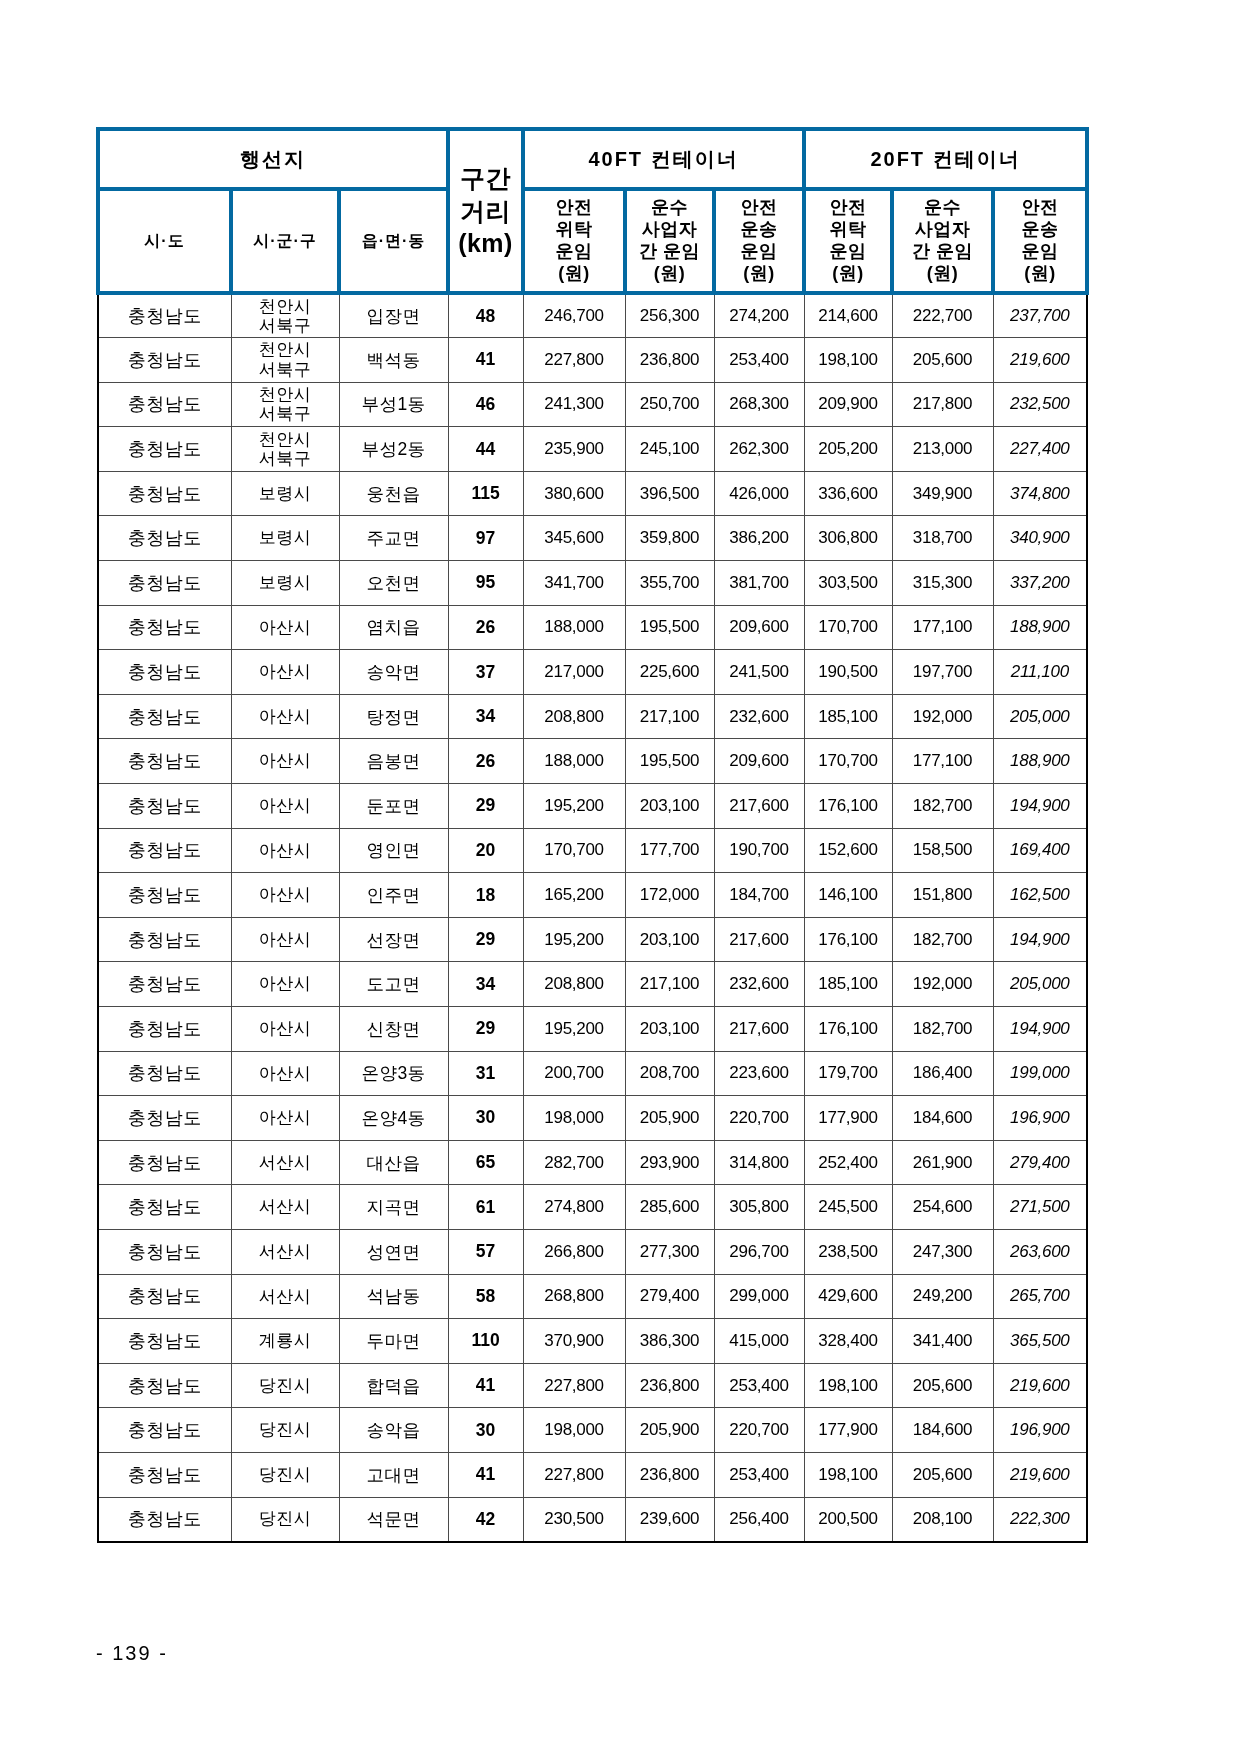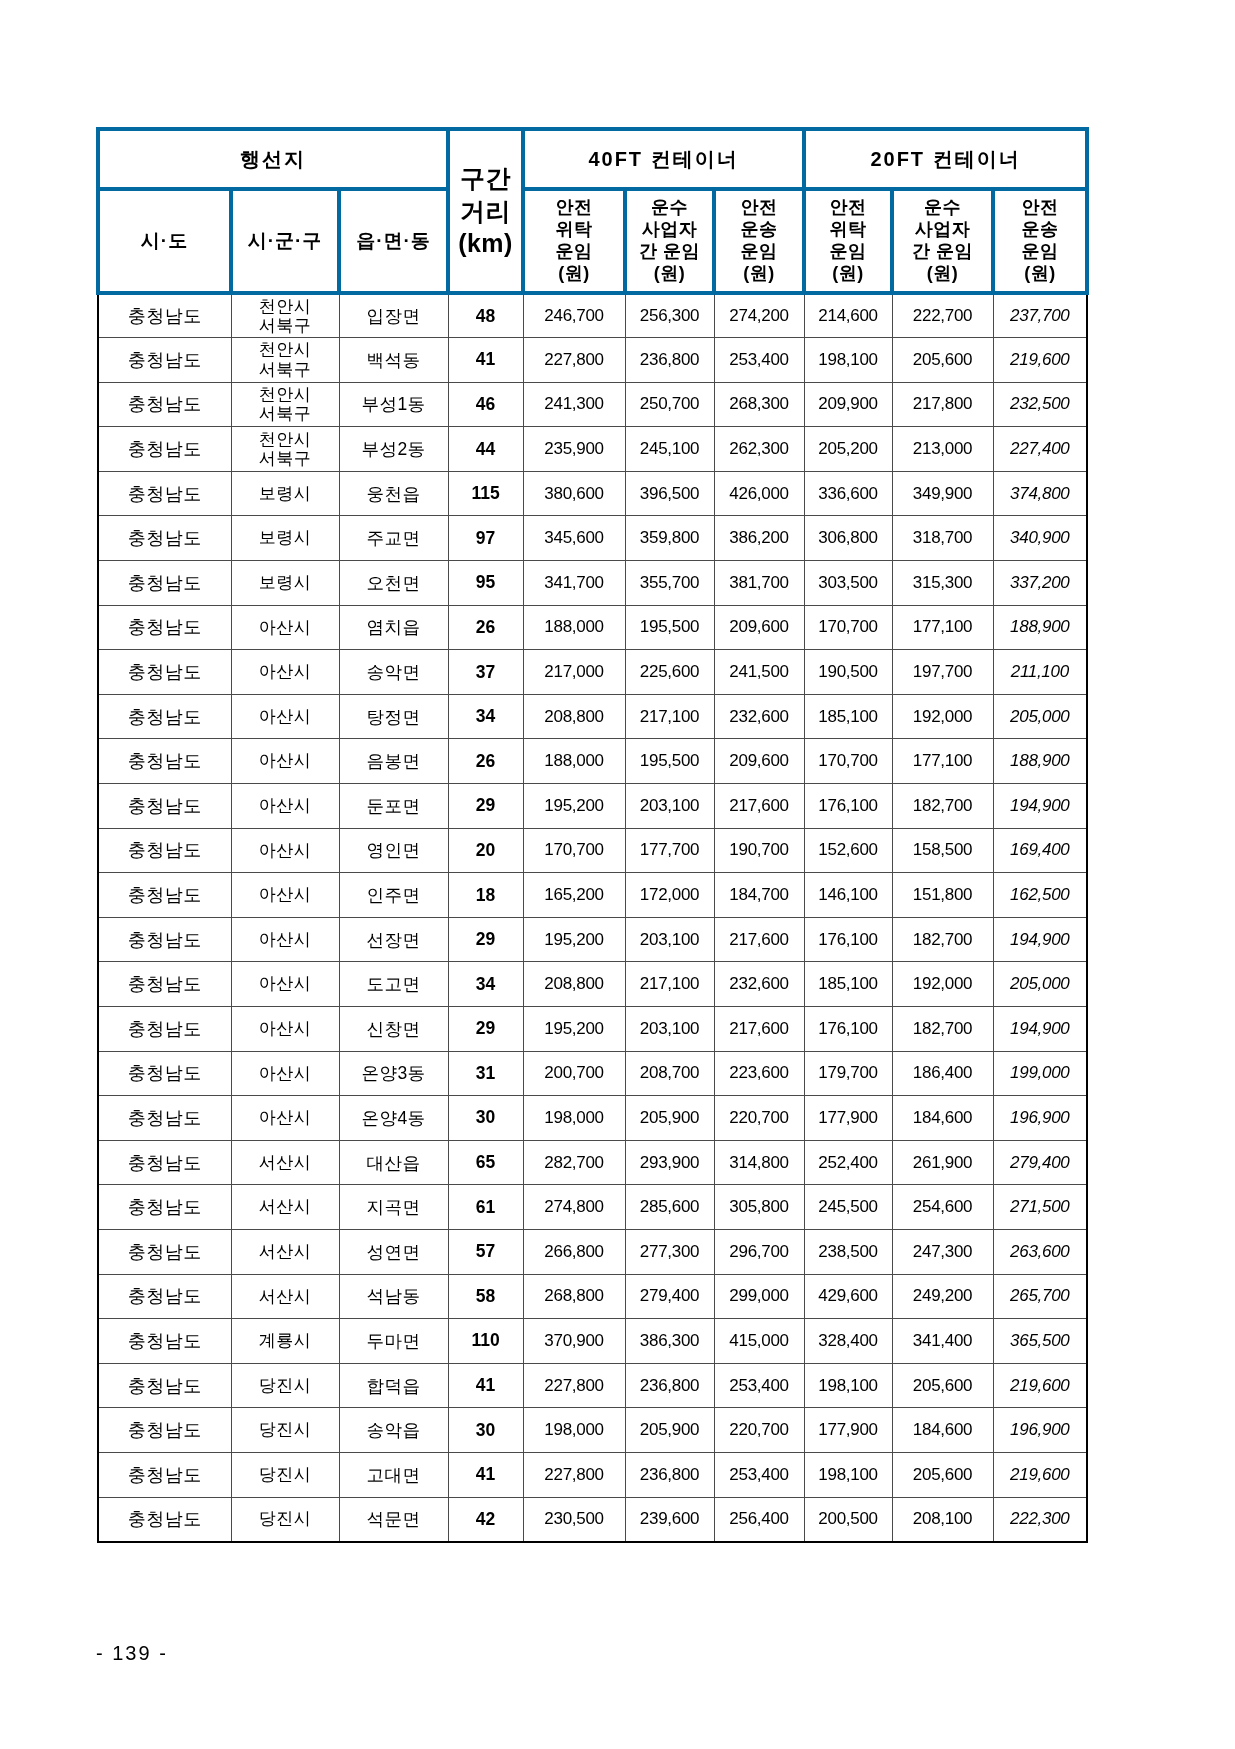--- a/index.html
+++ b/index.html
@@ -41,21 +41,21 @@
   .th-dest, .th-group {
     font-size: 20px;
     letter-spacing: 2px;
   }
   .th-km {
     font-size: 25px;
     line-height: 1.3;
     letter-spacing: 0.5px;
   }
   .th-sub {
-    font-size: 19px;
+    font-size: 16px;
     letter-spacing: 1px;
   }
   .th-fare {
     font-size: 18px;
     line-height: 1.22;
     letter-spacing: 0.5px;
   }
   tbody td {
     border: 1px solid #4a4a4a;
     font-size: 17.5px;

